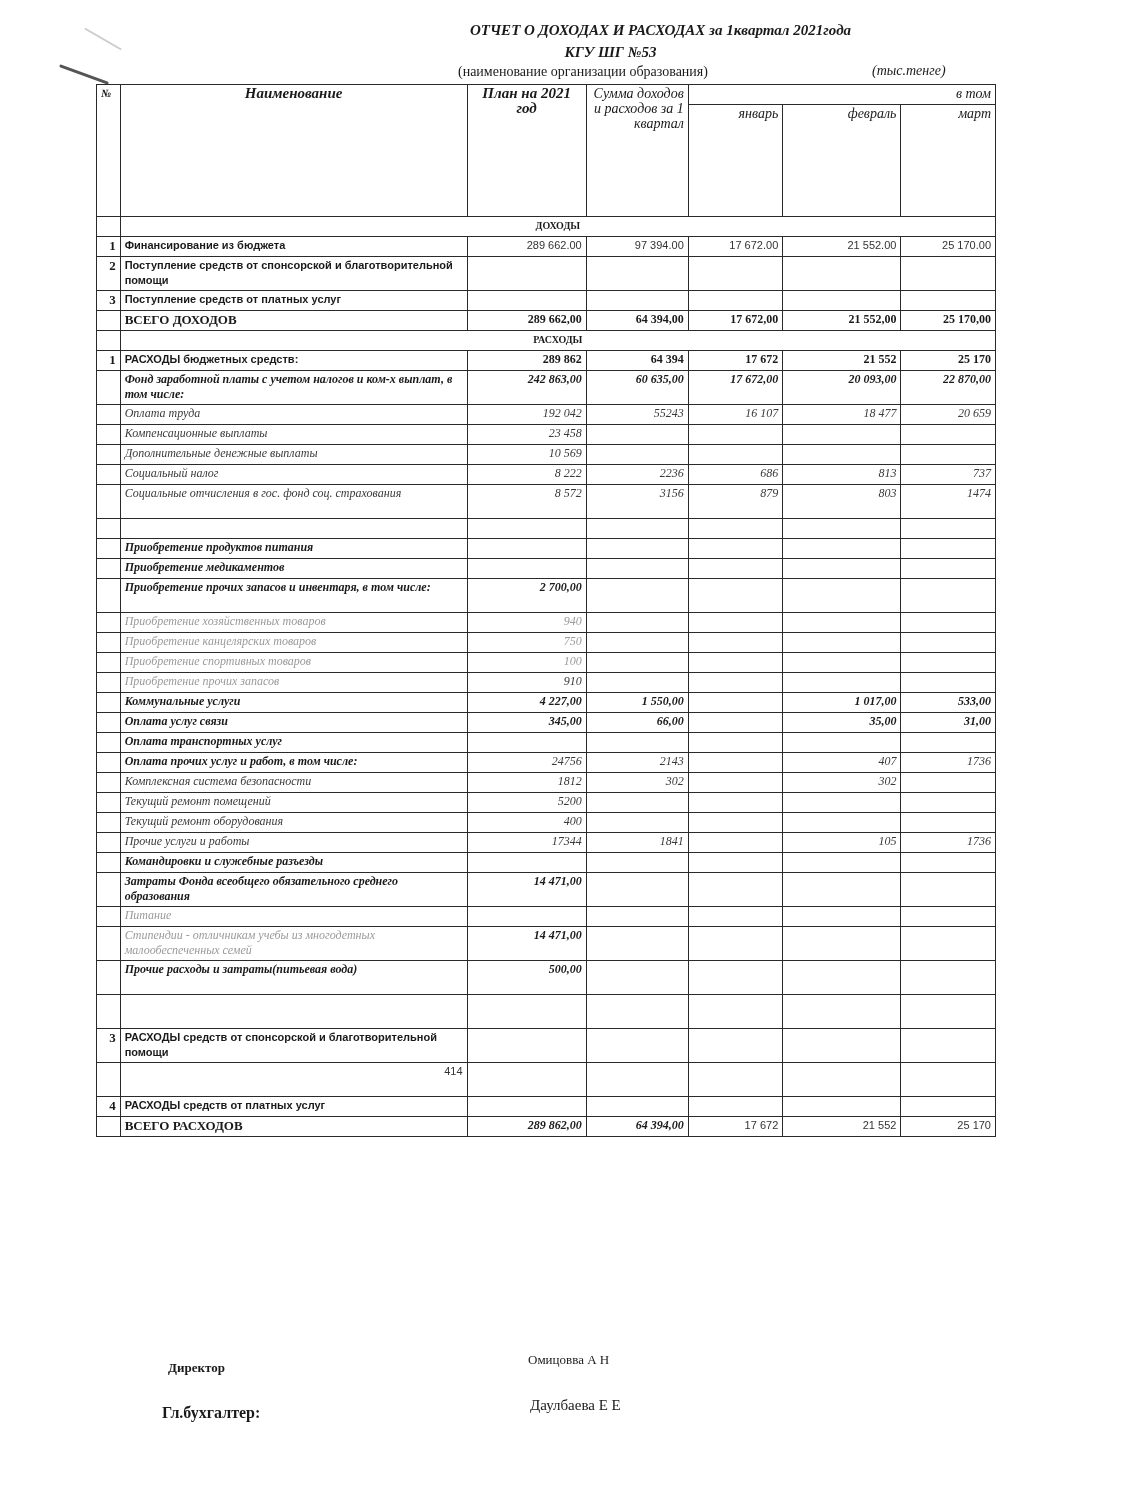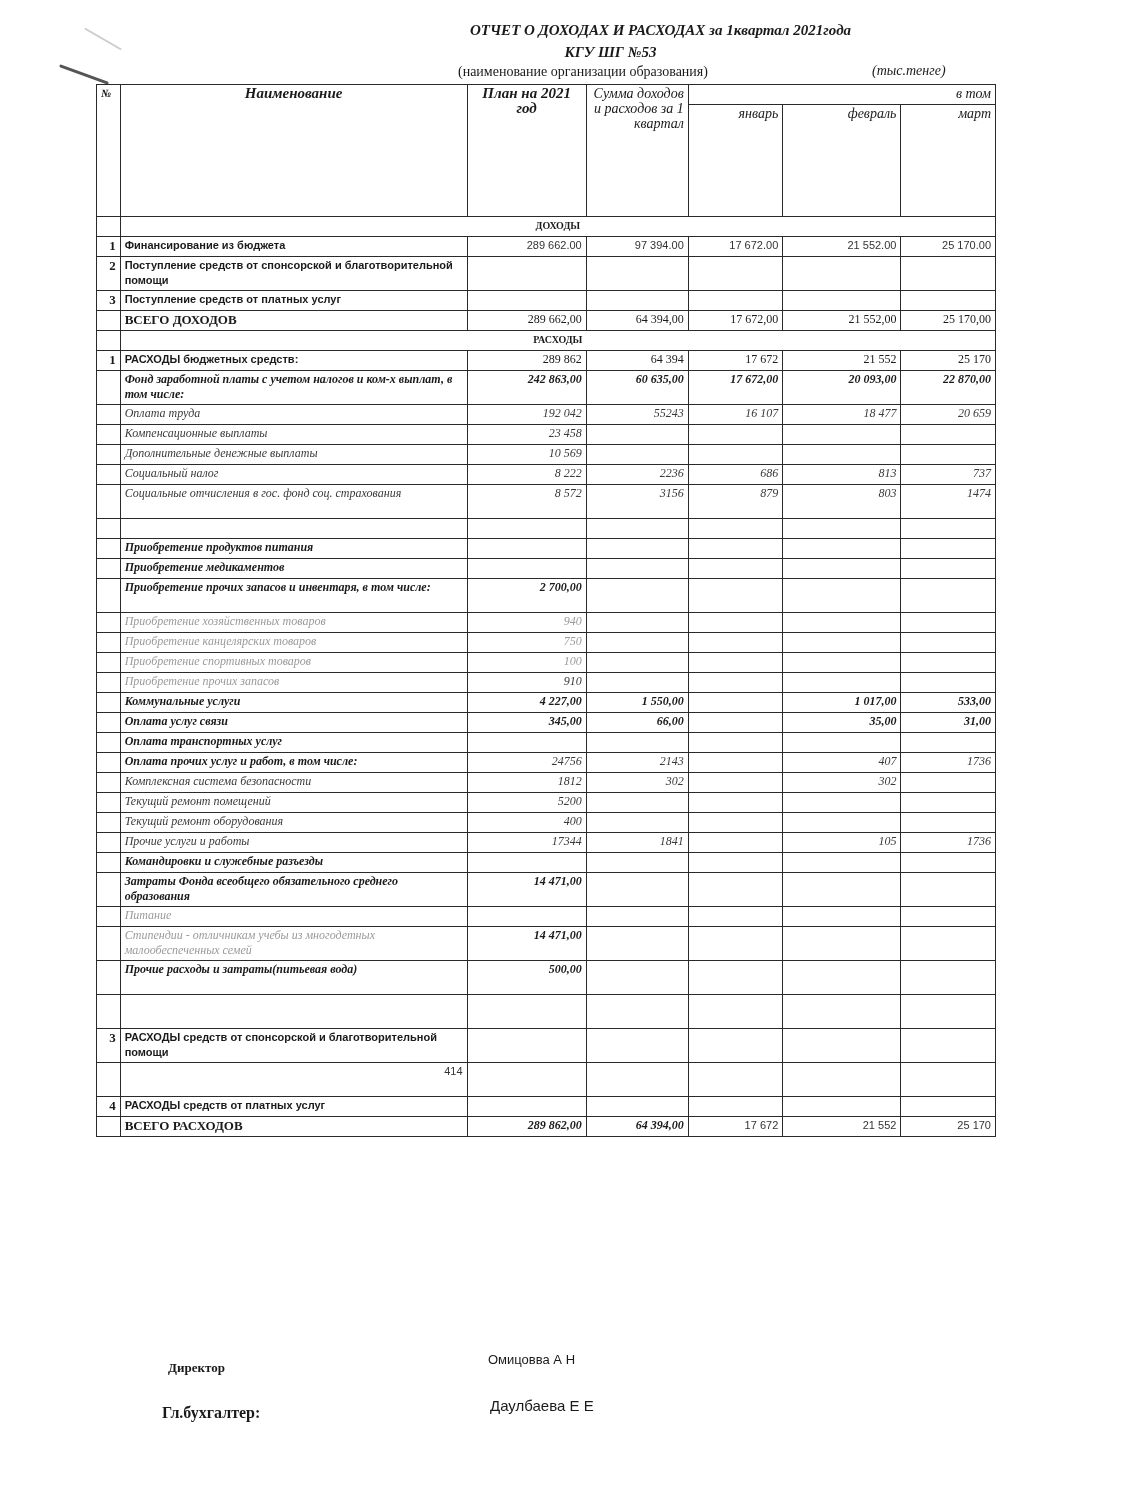--- a/index.html
+++ b/index.html
@@ -42,34 +42,34 @@
   th.hdr-light { font-style: italic; font-weight: normal; font-size: 14px; vertical-align: middle; text-align: right; }
   th.no { vertical-align: bottom; font-style: italic; font-weight: bold; font-size: 11px; text-align: left; }
   .section { text-align: center; font-weight: bold; font-size: 10px; }
   .num { text-align: right; }
   .no-cell { text-align: right; font-weight: bold; font-size: 13px; padding-right: 2px; }
   .nm-plain { font-family: "Liberation Sans", "DejaVu Sans", sans-serif; font-size: 11px; font-weight: bold; margin-top: 26px; }
   .nm-bi { font-style: italic; font-weight: bold; }
   .nm-i { font-style: italic; color: #3a3a3a; }
   .nm-faded { font-style: italic; color: #9a9a9a; }
   .val-plain { font-family: "Liberation Sans", "DejaVu Sans", sans-serif; font-size: 11px; color: #333; }
-  .val-bold { font-weight: normal; margin-top: 24px; }
+  .val-bold { font-weight: bold; margin-top: 24px; }
   .val-bi { font-style: italic; font-weight: bold; }
   .val-i { font-style: italic; color: #3a3a3a; }
   .val-faded { font-style: italic; color: #9a9a9a; }
   .total-name { text-align: left; font-weight: bold; font-size: 13px; }
   .r-tall { height: 34px; }
   .r-norm { height: 20px; }
   .r-hdr { height: 112px; }
   .r-sub { height: 20px; }
 
   .sign-label { position: absolute; font-family: "Liberation Serif", serif; font-weight: bold; }
   .s1 { left: 168px; top: 1360px; font-size: 13px; }
   .s2 { left: 162px; top: 1404px; font-size: 16px; }
-  .sign-name { position: absolute; font-family: Liberation Sans, sans-serif; }
+  .sign-name { position: absolute; font-family: Liberation Serif, serif; margin-left: 40px; }
   .n1 { left: 488px; top: 1352px; font-size: 13px; }
   .n2 { left: 490px; top: 1397px; font-size: 15px; }
 </style>
 </head>
 <body>
 
 <div class="pen2"></div>
 <div class="pen1"></div>
 
 <div class="title t1">ОТЧЕТ О ДОХОДАХ И РАСХОДАХ за 1квартал 2021года</div>

